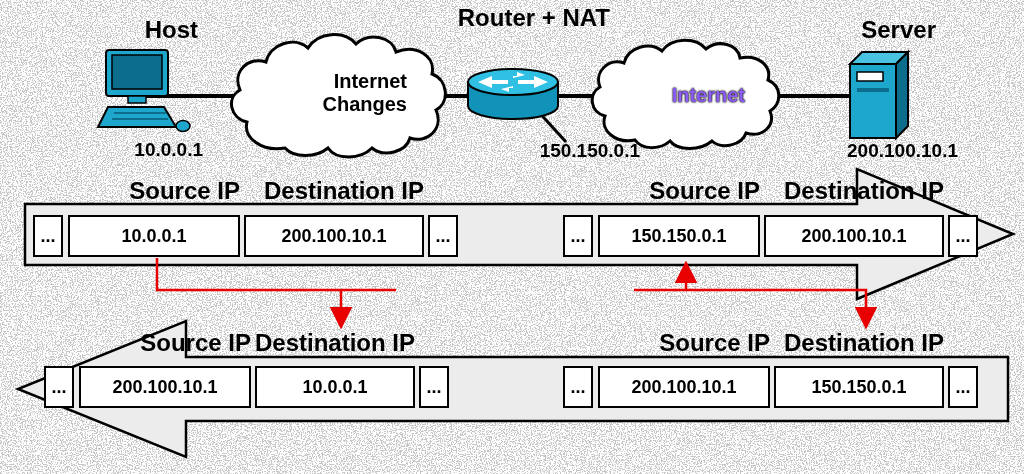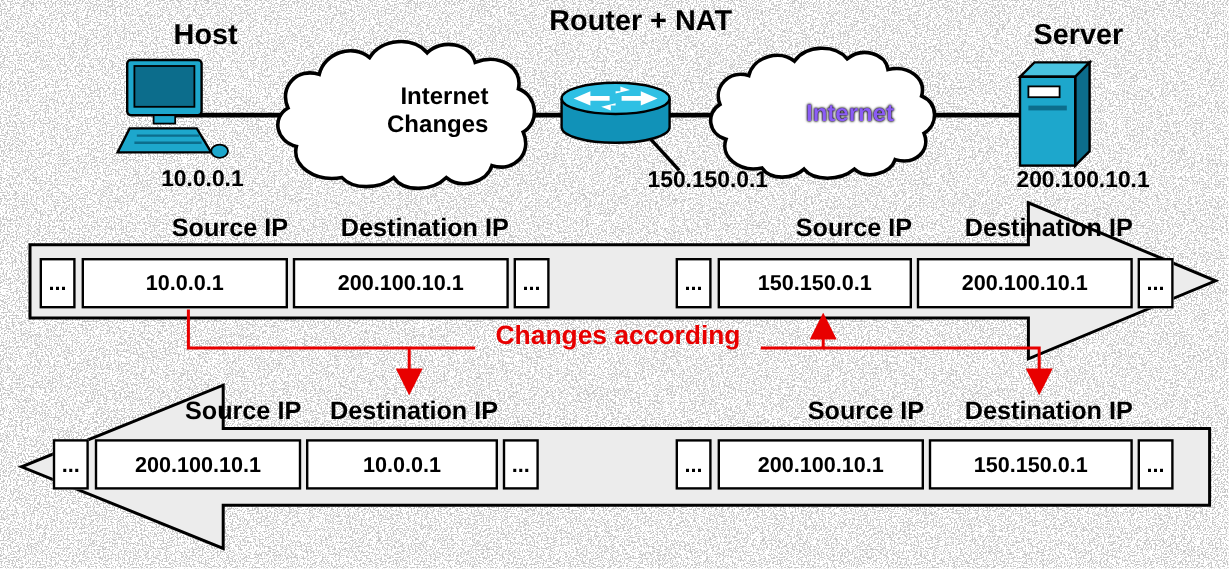--- a/index.html
+++ b/index.html
@@ -7,21 +7,21 @@
     position:relative;width:1024px;height:474px;overflow:hidden;
     background:#ffffff;
     font-family:"Liberation Sans", sans-serif;
     font-weight:bold;color:#000;
   }
   .stage svg.layer{position:absolute;left:0;top:0;pointer-events:none;}
   .lbl{position:absolute;text-align:right;white-space:nowrap;}
   .device-title{font-size:24px;}
   .ip-lbl{font-size:19px;}
   .cloud-lbl{font-size:20px;line-height:23px;z-index:2;}
-  .col-hdr{font-size:21px;height:26px;line-height:26px;z-index:2;}
+  .col-hdr{font-size:24px;height:26px;line-height:26px;z-index:2;}
   .pkt-box{
     position:absolute;height:38px;line-height:38px;
     background:#fff;border:2px solid #000;
     text-align:center;font-size:18px;z-index:2;
   }
   .red-note{
     position:absolute;left:390px;top:266px;width:250px;
     color:#e80000;font-size:22px;line-height:27px;text-align:center;z-index:3;
   }
 </style>
@@ -140,16 +140,15 @@
         <path d="M0,0 L9,4.5 L0,9 Z" fill="#e80000"></path>
       </marker>
     </defs>
     <path d="M157,258 V290 H396" fill="none" stroke="#e80000" stroke-width="2.5"></path>
     <path d="M634,290 H686 V268" fill="none" stroke="#e80000" stroke-width="2.5" marker-end="url(#redArrow)"></path>
     <path d="M686,290 H866 V322" fill="none" stroke="#e80000" stroke-width="2.5" marker-end="url(#redArrow)"></path>
     <path d="M341,290 V322" fill="none" stroke="#e80000" stroke-width="2.5" marker-end="url(#redArrow)"></path>
   </svg>
 
   <div class="red-note">
-    <div>Changes according</div>
   </div>
 
 </div>
 
 </body></html>

